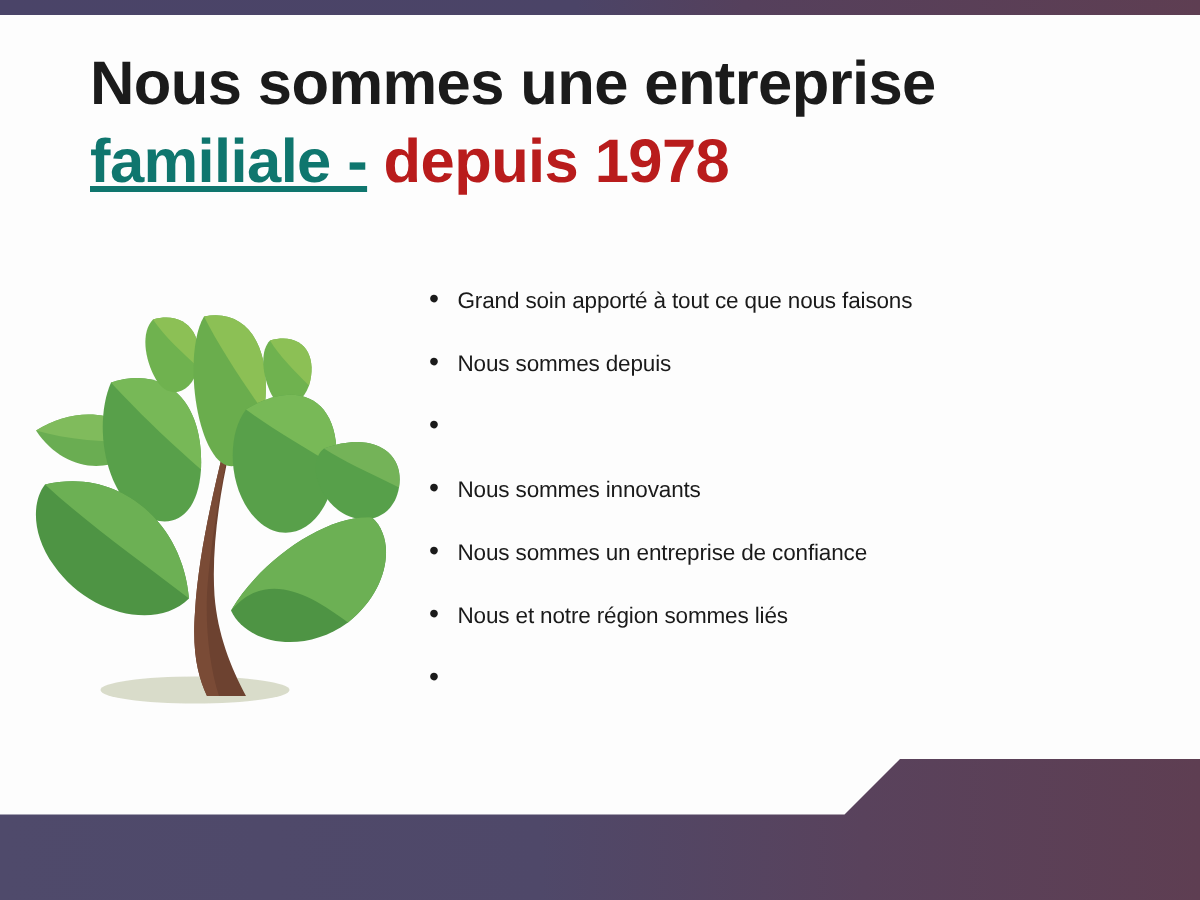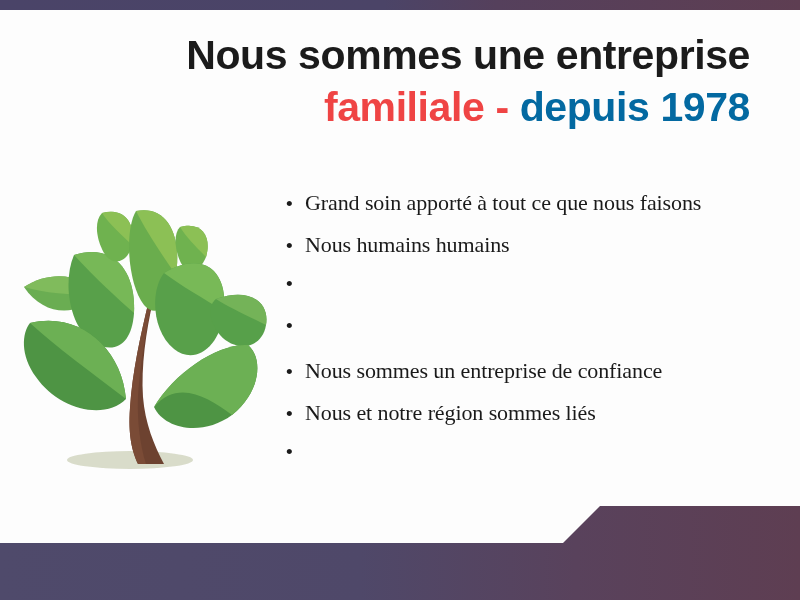--- a/index.html
+++ b/index.html
@@ -30,38 +30,39 @@
     height: 10px;
     background: linear-gradient(90deg, #4a4468 0%, #4b4467 48%, #55405c 62%, #5e3e52 100%);
   }
 
   
   .title-block {
     position: absolute;
     left: 60px;
     top: 32px;
     width: 690px;
-    text-align: right;
+    text-align: left;
     line-height: 1.16;
   }
   .title-line {
     font-size: 41px;
     font-weight: bold;
     color: #1b1b1b;
     letter-spacing: -0.4px;
     white-space: nowrap;
   }
   .title-line.second {
     margin-top: 4px;
   }
   .title-accent {
-    color: #0369a1;
+    color: #b91c1c;
   }
   .title-dash {
-    color: #ef4444;
+    color: #0f766e;
+    text-decoration: underline;
   }
 
   
   .bullets {
     position: absolute;
     left: 286px;
     top: 190px;
     width: 490px;
   }
   .bullet-row {
@@ -70,25 +71,24 @@
     height: 42px;
   }
   .bullet-marker {
     width: 19px;
     flex: 0 0 19px;
     color: #1a1a1a;
     font-size: 19px;
     line-height: 1;
   }
   .bullet-text {
-    font-size: 22px;
+    font-size: 15px;
     color: #1a1a1a;
     letter-spacing: -0.1px;
     white-space: nowrap;
-    font-family: Liberation Serif, serif;
   }
 
   
   .tree {
     position: absolute;
     left: 12px;
     top: 183px;
     width: 268px;
     height: 305px;
   }
@@ -179,27 +179,28 @@
     </svg>
   </div>
 
   <div class="bullets">
     <div class="bullet-row">
       <span class="bullet-marker">•</span>
       <span class="bullet-text">Grand soin apporté à tout ce que nous faisons</span>
     </div>
     <div class="bullet-row">
       <span class="bullet-marker">•</span>
-      <span class="bullet-text">Nous humains humains</span>
-    </div>
-    <div class="bullet-row">
-      <span class="bullet-marker">•</span>
-    </div>
-    <div class="bullet-row">
-      <span class="bullet-marker">•</span>
+      <span class="bullet-text">Nous sommes depuis</span>
+    </div>
+    <div class="bullet-row">
+      <span class="bullet-marker">•</span>
+    </div>
+    <div class="bullet-row">
+      <span class="bullet-marker">•</span>
+      <span class="bullet-text">Nous sommes innovants</span>
     </div>
     <div class="bullet-row">
       <span class="bullet-marker">•</span>
       <span class="bullet-text">Nous sommes un entreprise de confiance</span>
     </div>
     <div class="bullet-row">
       <span class="bullet-marker">•</span>
       <span class="bullet-text">Nous et notre région sommes liés</span>
     </div>
     <div class="bullet-row">

